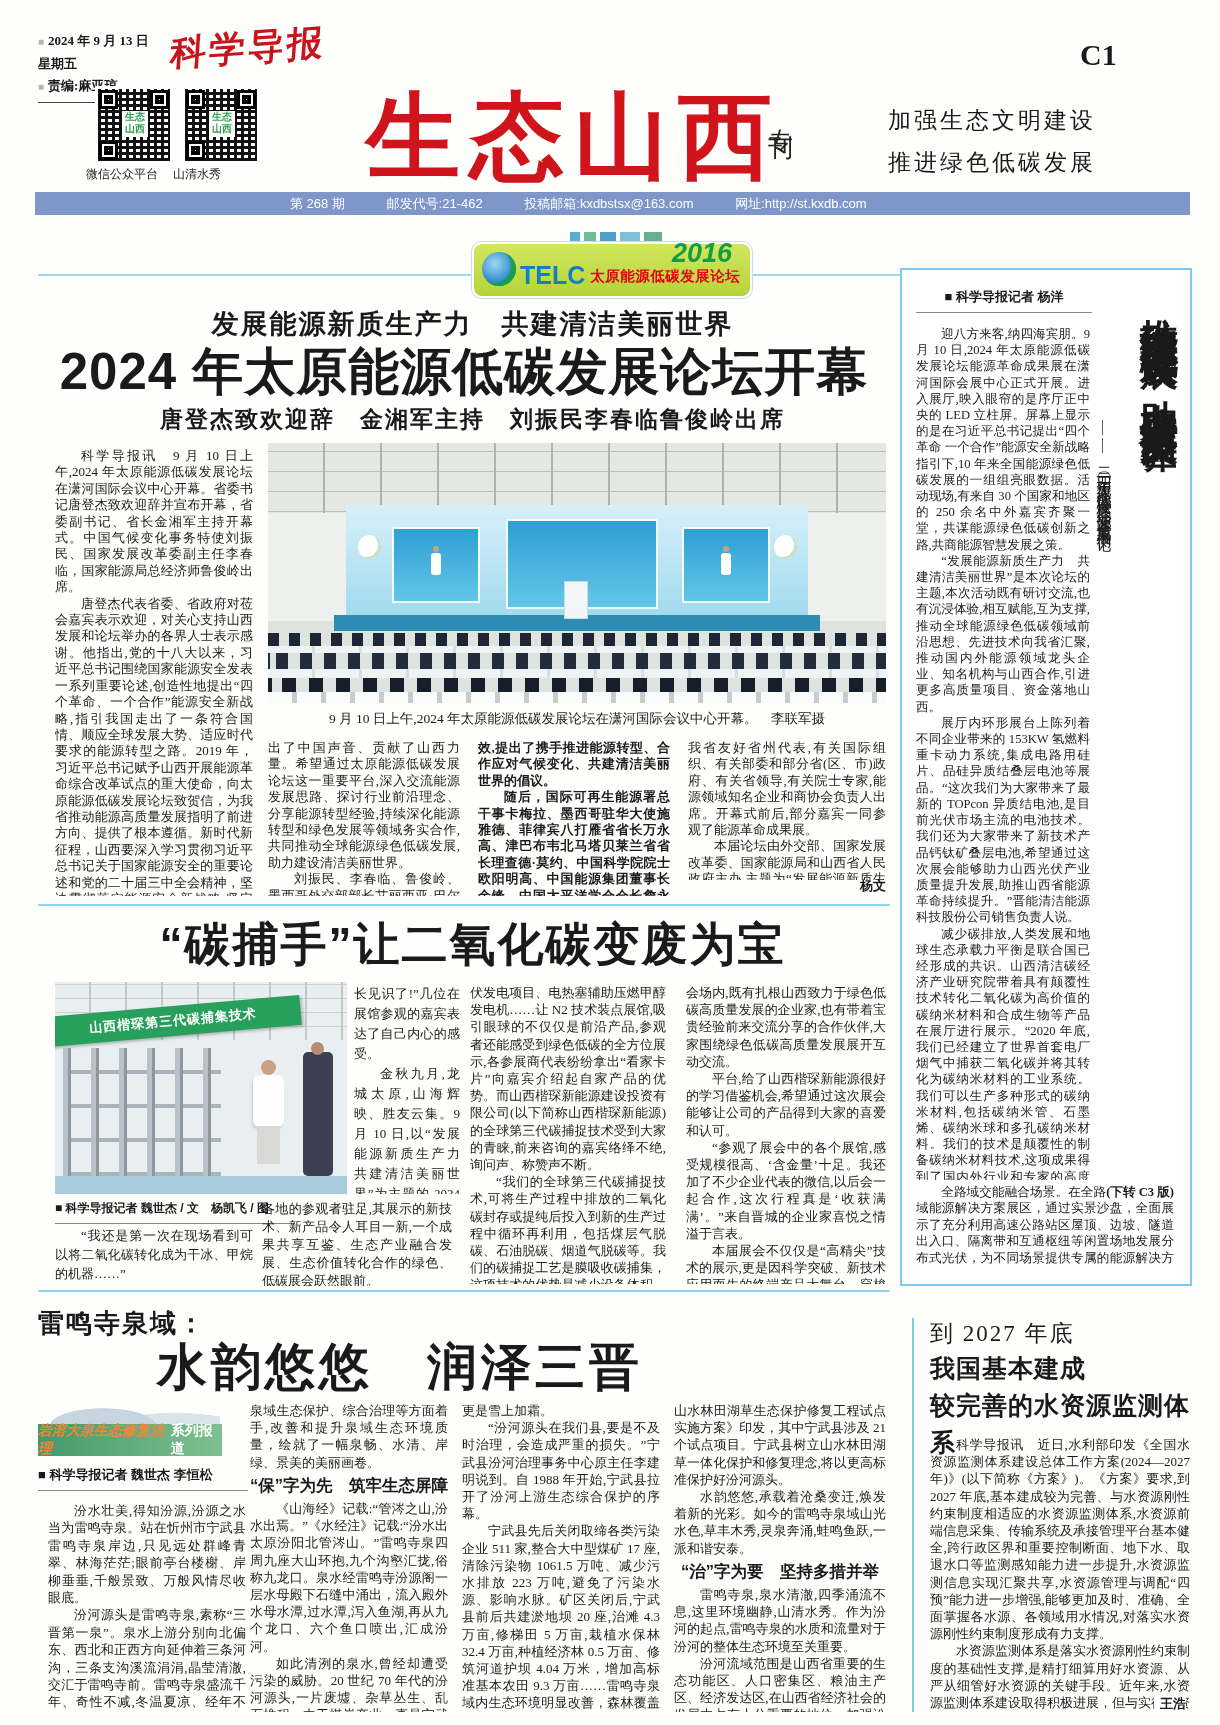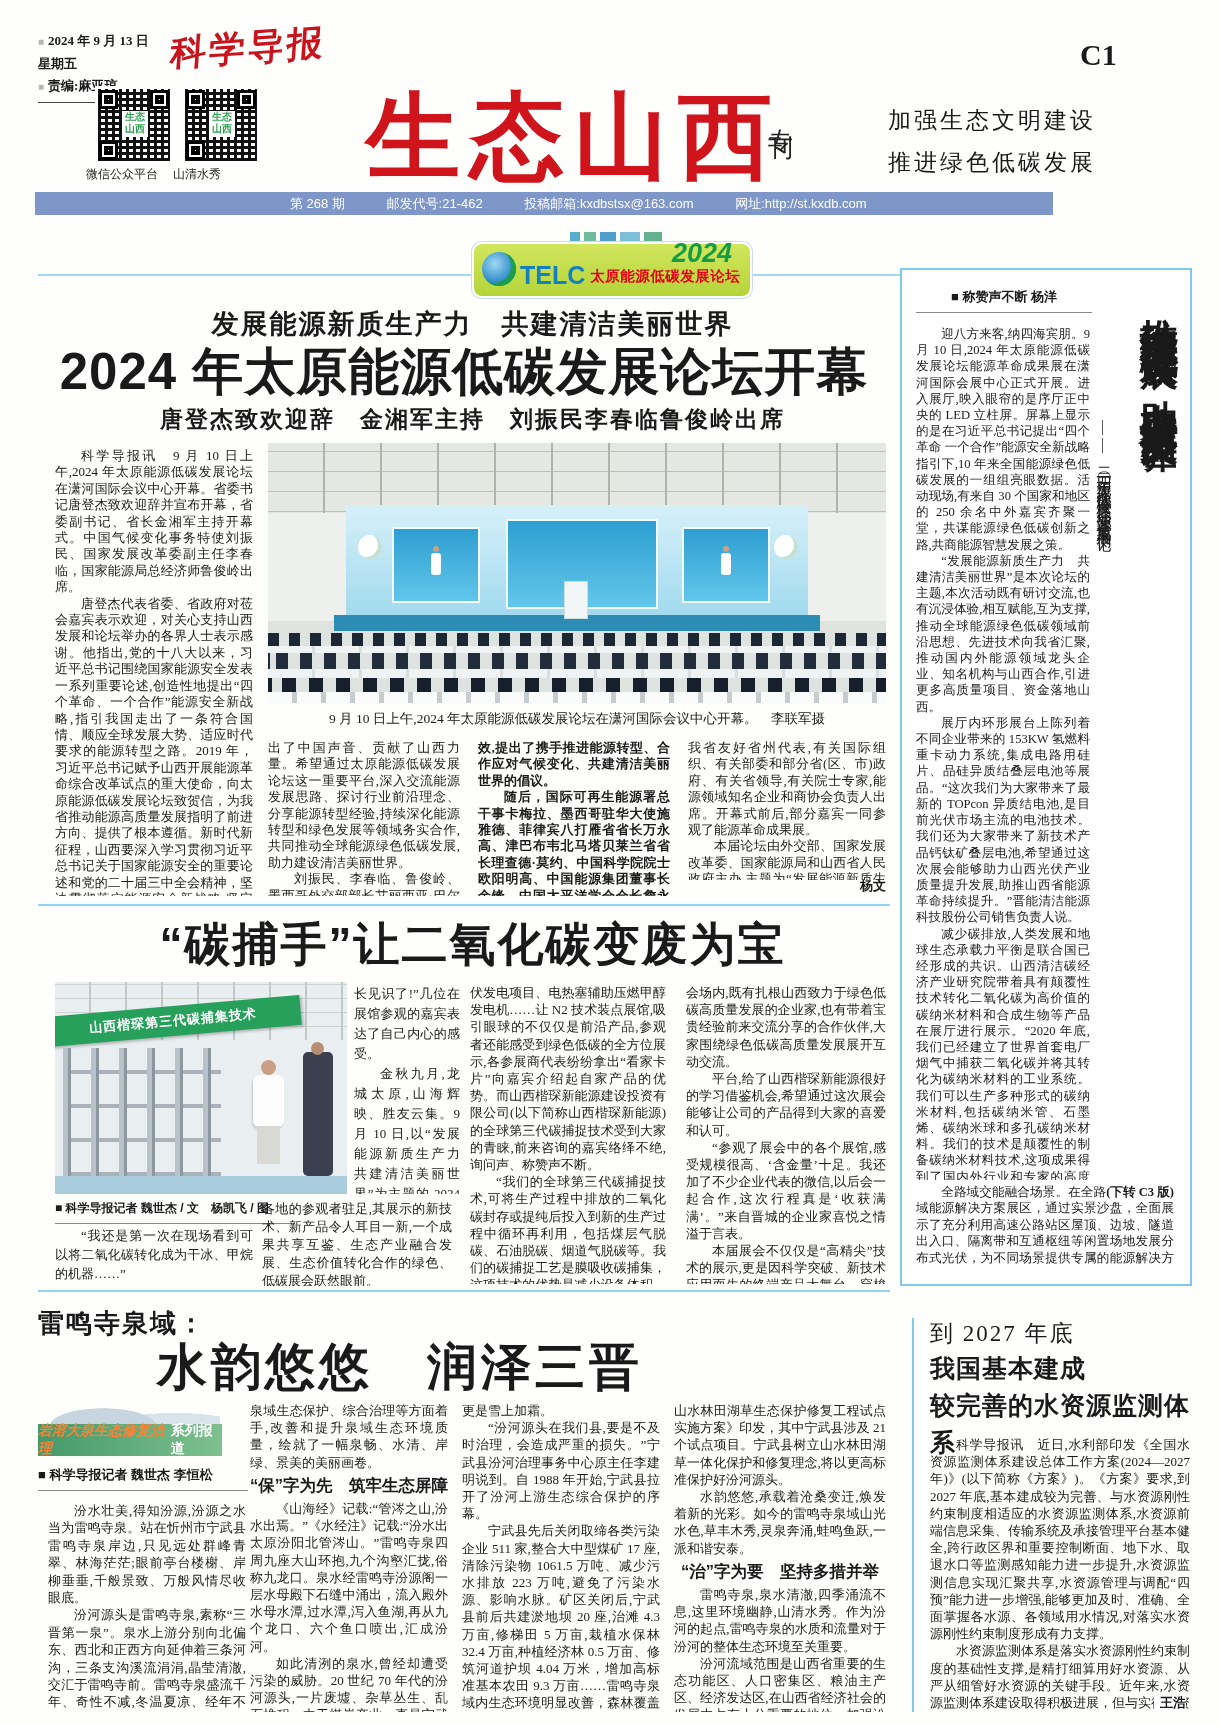--- a/index.html
+++ b/index.html
@@ -25,21 +25,21 @@
   .qr:before,.qr:after,.qr .bl{content:"";position:absolute;width:13px;height:13px;background:#fff;
       border:3px solid #000;box-shadow:inset 0 0 0 2px #fff,inset 0 0 0 6px #000;}
   .qr:before{left:1px;top:1px;} .qr:after{right:1px;top:1px;} .qr .bl{left:1px;bottom:1px;}
   .qr .qc{position:absolute;left:24px;top:22px;width:26px;height:26px;background:#fff;
       color:#2e9e4f;font-size:10px;line-height:12px;text-align:center;font-weight:bold;}
   .qr-label{font-size:12px;width:90px;text-align:left;}
   #masthead{left:366px;top:74px;font-size:94px;font-weight:900;color:#d0141c;letter-spacing:10px;
             font-family:"Liberation Serif",serif;}
   #edition{left:764px;top:108px;writing-mode:vertical-rl;font-size:25px;letter-spacing:8px;color:#222;}
   #slogans{left:888px;top:100px;font-size:23px;line-height:42px;letter-spacing:3px;}
-  #issue-bar{left:35px;top:192px;width:1018px;height:23px;background:#7e96c8;color:#fff;
+  #issue-bar{left:35px;top:192px;width:1155px;height:23px;background:#7e96c8;color:#fff;
              font-size:13px;line-height:23px;}
   #issue-bar span{margin-right:38px;}
   #issue-bar span:first-child{margin-left:255px;}
   
   #top-rule{left:38px;top:274px;width:1152px;height:2px;background:#9fd9f6;}
   #telc-banner{left:472px;top:242px;width:280px;height:56px;background:linear-gradient(#d3e65e,#b4d438);
       border-radius:10px;border:2px solid #fff;box-shadow:0 0 0 1px #cde;display:flex;align-items:flex-end;
       padding:4px 8px 6px 8px;box-sizing:border-box;}
   #telc-globe{width:34px;height:34px;border-radius:50%;margin-right:4px;align-self:center;
       background:radial-gradient(circle at 38% 35%,#9fd8f0,#1b7fc4 70%);
@@ -123,21 +123,21 @@
      color:#fff;display:flex;align-items:center;justify-content:center;gap:5px;}
   #series-banner .cal{color:#ff8133;font-weight:900;font-style:italic;font-size:14px;letter-spacing:0;}
   #series-banner .tag{font-weight:bold;font-size:14px;}
   #spring-byline{left:38px;top:1466px;width:210px;}
   .subhead2{font-weight:bold;font-size:16.5px;text-align:center;margin:6px 0;font-family:"Liberation Sans",sans-serif;}
   
   #water-vline{left:912px;top:1318px;width:2px;height:394px;background:#7fc9ee;}
   #water-kicker{left:930px;top:1318px;font-size:23px;letter-spacing:2px;}
   #water-headline{left:930px;top:1350px;width:262px;font-size:25px;font-weight:900;line-height:37px;letter-spacing:1px;}
   #water-body{left:930px;top:1436px;width:260px;height:276px;font-size:13px;line-height:17.2px;position:absolute;}
-  #water-author{right:4px;bottom:0;position:absolute;font-weight:bold;background:#fff;padding-left:6px;font-family:Liberation Mono, monospace;}
+  #water-author{right:4px;bottom:0;position:absolute;font-weight:bold;background:#fff;padding-left:6px;}
 </style>
 </head>
 <body>
 
 <div id="page">
 
   <div class="abs" id="date-block">
     <div><span class="sq">■</span><span>2024 年 9 月 13 日 星期五</span></div>
     <div><span class="sq">■</span><span>责编:麻亚琼</span></div>
   </div>
@@ -169,21 +169,21 @@
     <span>网址:http://st.kxdb.com</span>
   </div>
 
   <div class="abs" id="top-rule"></div>
   <div class="abs" id="telc-city"></div>
   <div class="abs" id="telc-banner">
     <span id="telc-globe"></span>
     <span class="telc-word">TELC</span>
     <span class="telc-cn">太原能源低碳发展论坛</span>
   </div>
-  <div class="abs" id="telc-year">2024</div>
+  <div class="abs" id="telc-year">2016</div>
 
   <div class="abs center kicker sans" style="left:55px;top:306px;width:835px;">发展能源新质生产力　共建清洁美丽世界</div>
   <div class="abs center sans" id="main-headline">2024 年太原能源低碳发展论坛开幕</div>
   <div class="abs center" id="main-subhead">唐登杰致欢迎辞　金湘军主持　刘振民李春临鲁俊岭出席</div>
 
   <div class="abs news-body just clip body-col" style="left:55px;top:448px;width:198px;height:448px;">
       <p>科学导报讯　9 月 10 日上午,2024 年太原能源低碳发展论坛在潇河国际会议中心开幕。省委书记唐登杰致欢迎辞并宣布开幕，省委副书记、省长金湘军主持开幕式。中国气候变化事务特使刘振民、国家发展改革委副主任李春临，国家能源局总经济师鲁俊岭出席。</p>
       <p>唐登杰代表省委、省政府对莅会嘉宾表示欢迎，对关心支持山西发展和论坛举办的各界人士表示感谢。他指出,党的十八大以来，习近平总书记围绕国家能源安全发表一系列重要论述,创造性地提出“四个革命、一个合作”能源安全新战略,指引我国走出了一条符合国情、顺应全球发展大势、适应时代要求的能源转型之路。2019 年，习近平总书记赋予山西开展能源革命综合改革试点的重大使命，向太原能源低碳发展论坛致贺信，为我省推动能源高质量发展指明了前进方向、提供了根本遵循。新时代新征程，山西要深入学习贯彻习近平总书记关于国家能源安全的重要论述和党的二十届三中全会精神，坚决贯彻落实能源安全新战略,坚定扛牢重大使命任务，纵深推进能源革命综合改革试点，大力培育和发展能源新质生产力，加快构建新型能源体系，推动经济社会发展全面绿色转型,为保障国家能源安全、推动全球能源转型作出山西贡献。</p>
     </div>
 
@@ -220,21 +220,21 @@
       <p>效,提出了携手推进能源转型、合作应对气候变化、共建清洁美丽世界的倡议。</p>
       <p>随后，国际可再生能源署总干事卡梅拉、墨西哥驻华大使施雅德、菲律宾八打雁省省长万永高、津巴布韦北马塔贝莱兰省省长理查德·莫约、中国科学院院士欧阳明高、中国能源集团董事长余锋、中国太平洋学会会长詹永新等围绕能源转型发表演讲。部分国家驻华使节和政府部门负责人，</p>
     </div>
   <div class="abs news-body just clip body-col cont" style="left:688px;top:740px;width:198px;height:140px;">
       <p>我省友好省州代表,有关国际组织、有关部委和部分省(区、市)政府、有关省领导,有关院士专家,能源领域知名企业和商协会负责人出席。开幕式前后,部分嘉宾一同参观了能源革命成果展。</p>
       <p>本届论坛由外交部、国家发展改革委、国家能源局和山西省人民政府主办,主题为“发展能源新质生产力　共建清洁美丽世界”。开幕式后,还将举办招商推介、成果发布等活动。墨西哥以主宾国身份参加相关活动。</p>
     </div>
   <div class="abs news-body" style="left:688px;top:878px;width:198px;text-align:right;font-weight:bold;">杨文</div>
 
   <div class="abs" id="right-box">
-    <div class="abs byline sans" id="rb-byline">■ 称赞声不断 杨洋</div>
+    <div class="abs byline sans" id="rb-byline">■ 科学导报记者 杨洋</div>
     <div class="abs just clip body-col" id="rb-body">
         <p>迎八方来客,纳四海宾朋。9 月 10 日,2024 年太原能源低碳发展论坛能源革命成果展在潇河国际会展中心正式开展。进入展厅,映入眼帘的是序厅正中央的 LED 立柱屏。屏幕上显示的是在习近平总书记提出“四个革命 一个合作”能源安全新战略指引下,10 年来全国能源绿色低碳发展的一组组亮眼数据。活动现场,有来自 30 个国家和地区的 250 余名中外嘉宾齐聚一堂，共谋能源绿色低碳创新之路,共商能源智慧发展之策。</p>
         <p>“发展能源新质生产力　共建清洁美丽世界”是本次论坛的主题,本次活动既有研讨交流,也有沉浸体验,相互赋能,互为支撑,推动全球能源绿色低碳领域前沿思想、先进技术向我省汇聚,推动国内外能源领域龙头企业、知名机构与山西合作,引进更多高质量项目、资金落地山西。</p>
         <p>展厅内环形展台上陈列着不同企业带来的 153KW 氢燃料重卡动力系统,集成电路用硅片、品硅异质结叠层电池等展品。“这次我们为大家带来了最新的 TOPcon 异质结电池,是目前光伏市场主流的电池技术。我们还为大家带来了新技术产品钙钛矿叠层电池,希望通过这次展会能够助力山西光伏产业质量提升发展,助推山西省能源革命持续提升。”晋能清洁能源科技股份公司销售负责人说。</p>
         <p>减少碳排放,人类发展和地球生态承载力平衡是联合国已经形成的共识。山西清洁碳经济产业研究院带着具有颠覆性技术转化二氧化碳为高价值的碳纳米材料和合成生物等产品在展厅进行展示。“2020 年底,我们已经建立了世界首套电厂烟气中捕获二氧化碳并将其转化为碳纳米材料的工业系统。我们可以生产多种形式的碳纳米材料,包括碳纳米管、石墨烯、碳纳米球和多孔碳纳米材料。我们的技术是颠覆性的制备碳纳米材料技术,这项成果得到了国内外行业和专家的高度认可,这项技术由科研院所从科研项目及国家重大需求落实到产业。”山西清洁碳经济产业研究院商务总监任国霞表示。从实验室走向工厂,该团队在世界上首创回收烟气二氧化碳制碳纳米管和米管工业化的技术,以及制备碳纳米管系列产品,不仅在技术上有新的突破,也为降低电池和新能源汽车行业等全生命周期碳减排做出了贡献。</p>
       </div>
     <div class="abs" id="rb-vsub">——二〇二四年太原能源低碳发展论坛能源革命成果展侧记</div>
     <div class="abs sans" id="rb-vhead">推动能源绿色低碳发展　助力建设清洁美丽世界</div>
     <div class="abs just clip body-col cont" id="rb-bottom">
       <span class="jump">(下转 C3 版)</span>

